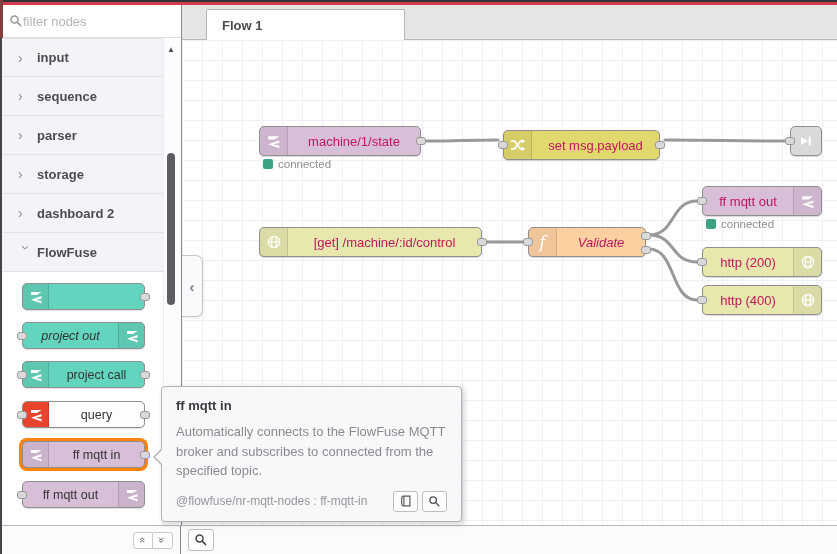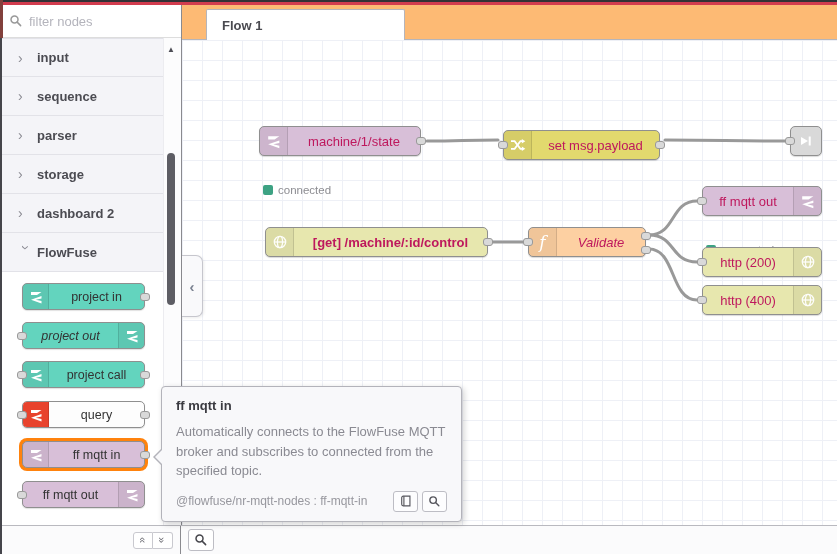--- a/index.html
+++ b/index.html
@@ -11,21 +11,21 @@
   .top-strip { position:absolute; left:0; top:0; width:837px; height:5px; z-index:40; }
   .top-strip .dark { height:2px; background:#323236; }
   .top-strip .red  { height:3px; background:#d23c4e; }
   .edge-dark { position:absolute; left:0; top:0; width:2px; height:554px; background:#45454b; z-index:45; }
   .edge-red  { position:absolute; left:0; top:0; width:3px; height:38px; background:#82403c; z-index:46; }
 
   
   .palette { position:absolute; left:0; top:5px; width:181px; height:520px; background:#fff; }
   .search-box { position:relative; height:33px; border-bottom:1px solid #ddd; display:flex; align-items:center; padding-left:9px; background:#fff; }
   .search-box svg { flex:0 0 auto; color:#999; }
-  .search-box input { border:none; outline:none; background:transparent; margin-left:6px; width:130px;
+  .search-box input { border:none; outline:none; background:transparent; width:130px;
                       font-family:"Liberation Sans",sans-serif; font-size:13px; color:#555; }
   .search-box input::placeholder { color:#b4b4bc; }
 
   .cat-list { position:absolute; left:0; top:33px; width:163px; }
   .cat { height:39px; background:#f4f4f8; border-bottom:1px solid #e2e2e8; display:flex; align-items:center; padding-left:18px; cursor:pointer; }
   .cat:first-child { border-top:1px solid #e2e2e8; }
   .cat .chev { color:#8b8b93; font-size:14px; width:19px; display:inline-block; }
   .cat .chev.open { transform:rotate(90deg); transform-origin:40% 55%; }
   .cat .cat-label { font-size:13px; font-weight:bold; color:#4b4b52; }
 
@@ -48,21 +48,21 @@
   .port.pout { right:-6px; }
   .port.fixed { transform:none; }
 
   
   .pal-scroll-track { position:absolute; left:163px; top:33px; width:18px; height:487px; background:#fcfcfd; border-left:1px solid #ececf0; }
   .pal-scroll-up { position:absolute; left:167px; top:40px; font-size:8px; color:#4e4e56; }
   .pal-scroll-thumb { position:absolute; left:167px; top:148px; width:8px; height:152px; background:#5d5d64; border-radius:4px; }
 
   
   .canvas { position:absolute; left:181px; top:5px; width:656px; height:520px; background:#fff; border-left:1px solid #8a8a8f; }
-  .tabbar { position:relative; height:35px; background:#fdba74; border-bottom:1px solid #b5b5bb; z-index:5; }
+  .tabbar { position:relative; height:35px; background:#e5e5e5; border-bottom:1px solid #b5b5bb; z-index:5; }
   .tab { position:absolute; left:24px; top:4px; bottom:-1px; width:199px; background:#fff;
          border:1px solid #b5b5bb; border-bottom:none; border-radius:2px 2px 0 0; z-index:6;
          display:flex; align-items:center; padding-left:15px; font-size:13px; font-weight:bold; color:#4a4a50; cursor:pointer; }
 
   .grid { position:absolute; left:0; top:35px; width:656px; height:485px; background-color:#fff;
           background-image:linear-gradient(#eef0f6 1px, transparent 1px),
                            linear-gradient(90deg, #eef0f6 1px, transparent 1px);
           background-size:20px 20px; }
   svg.wires { position:absolute; left:0; top:0; width:656px; height:485px; z-index:1; }
   svg.wires path { stroke:#999; stroke-width:3; fill:none; stroke-linecap:round; }
@@ -73,21 +73,21 @@
   .flow-node .nicon.left  { border-right:1px solid rgba(0,0,0,0.12); border-radius:4px 0 0 4px; }
   .flow-node .nicon.right { border-left:1px solid rgba(0,0,0,0.12); border-radius:0 4px 4px 0; margin-left:auto; }
   .flow-node .flabel { flex:1; display:flex; align-items:center; justify-content:center; font-size:13px; color:#be185d; padding:0 6px; white-space:nowrap; }
   .flow-node .flabel.italic { font-style:italic; }
   .yellow { background:#e2d96e; }
   .paleyellow { background:#e7e7ae; }
   .orange { background:#fdd0a2; }
   .graylink { background:#d9d9d9; }
   .fglyph { font-family:"DejaVu Serif", serif; font-style:italic; font-size:17px; color:#fff; line-height:1; }
 
-  .status-row { position:absolute; display:flex; align-items:center; z-index:2;margin-top:26px; }
+  .status-row { position:absolute; display:flex; align-items:center; z-index:2; }
   .status-dot { width:10px; height:10px; background:#3da283; border-radius:2px; margin-right:5px; }
   .status-text { font-size:11.5px; color:#8d8d92; }
 
   .collapse-tab { position:absolute; left:0; top:215px; width:21px; height:62px; background:#f9f9fb;
                   border:1px solid #c6c6cd; border-left:none; border-radius:0 7px 7px 0; z-index:4;
                   display:flex; align-items:center; justify-content:center; cursor:pointer;
                   box-shadow:1px 1px 3px rgba(0,0,0,.08); color:#7c8392; font-size:15px; font-weight:bold; }
 
   
   .footer { position:absolute; left:0; bottom:0; width:837px; height:29px; background:#fbfbfc; border-top:1px solid #b9b9bf; z-index:20; }
@@ -196,21 +196,20 @@
         <span class="cat-label">FlowFuse</span>
       </div>
     </div>
 
     <div class="pal-node teal" style="top:278px;">
       <span class="nicon left">
           <svg width="16" height="16" viewBox="0 0 16 16" fill="#fff">
             <use href="#ff-glyph"></use>
           </svg>
         </span>
-      <span class="plabel">project in</span>
       <span class="port pout"></span>
     </div>
     <div class="pal-node teal" style="top:317px;font-style:italic;">
       <span class="plabel">project out</span>
       <span class="nicon right">
           <svg width="16" height="16" viewBox="0 0 16 16" fill="#fff">
             <use href="#ff-glyph"></use>
           </svg>
         </span>
       <span class="port pin"></span>
@@ -303,21 +302,21 @@
 
       <div class="flow-node graylink" style="left:608px; top:86px; width:32px;">
         <span class="flabel">
             <svg width="16" height="16" viewBox="0 0 16 16">
               <use href="#linkout-glyph"></use>
             </svg>
           </span>
         <span class="port pin"></span>
       </div>
 
-      <div class="flow-node paleyellow" style="left:83px; top:187px; width:223px;font-weight:bold;">
+      <div class="flow-node paleyellow" style="left:77px; top:187px; width:223px;">
         <span class="nicon left">
             <svg width="16" height="16" viewBox="0 0 16 16">
               <use href="#globe-glyph"></use>
             </svg>
           </span>
         <span class="flabel">[get] /machine/:id/control</span>
         <span class="port pout"></span>
       </div>
 
       <div class="flow-node orange" style="left:346px; top:187px; width:118px;">

